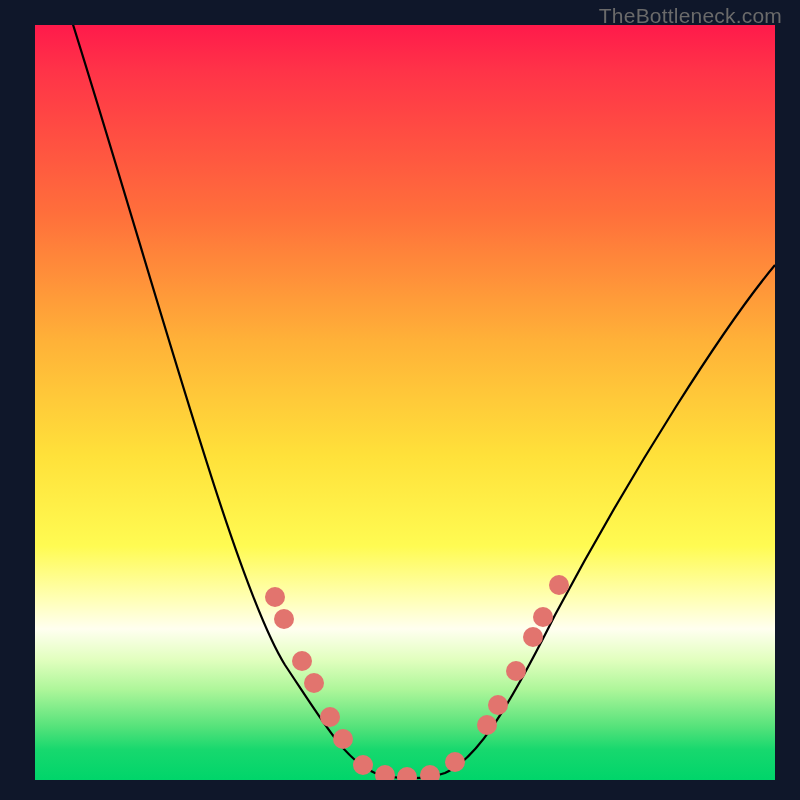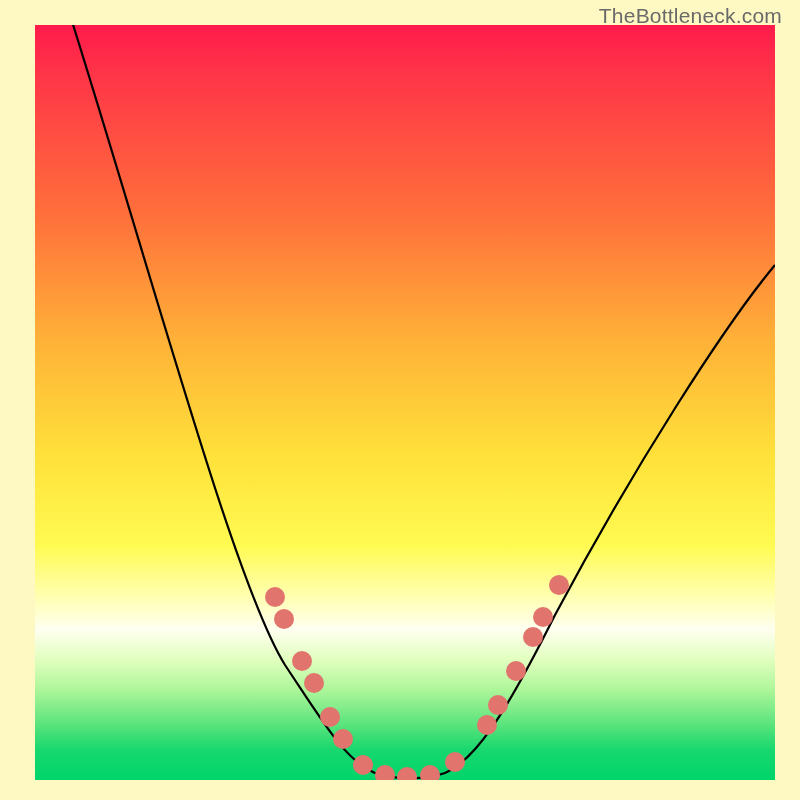--- a/index.html
+++ b/index.html
@@ -10,21 +10,21 @@
     overflow: hidden;
     background: #000;
     font-family: Arial, Helvetica, sans-serif;
   }
   .frame {
     position: absolute;
     left: 0;
     top: 0;
     width: 800px;
     height: 800px;
-    background: #fef9c3;
+    background: #0f172a;
   }
   .plot-area {
     position: absolute;
     left: 35px;
     top: 25px;
     width: 740px;
     height: 755px;
     overflow: hidden;
   }
   .gradient {

